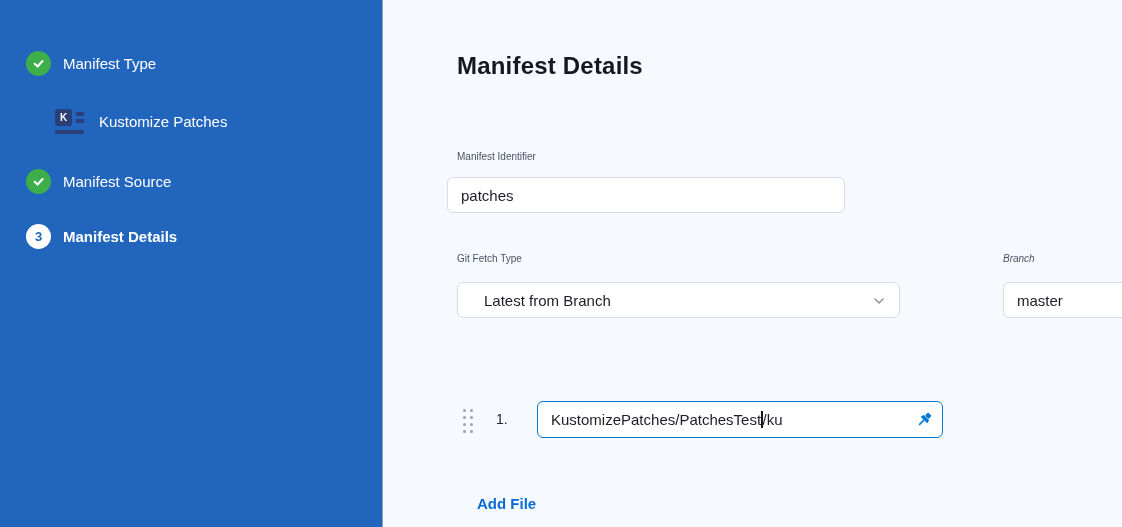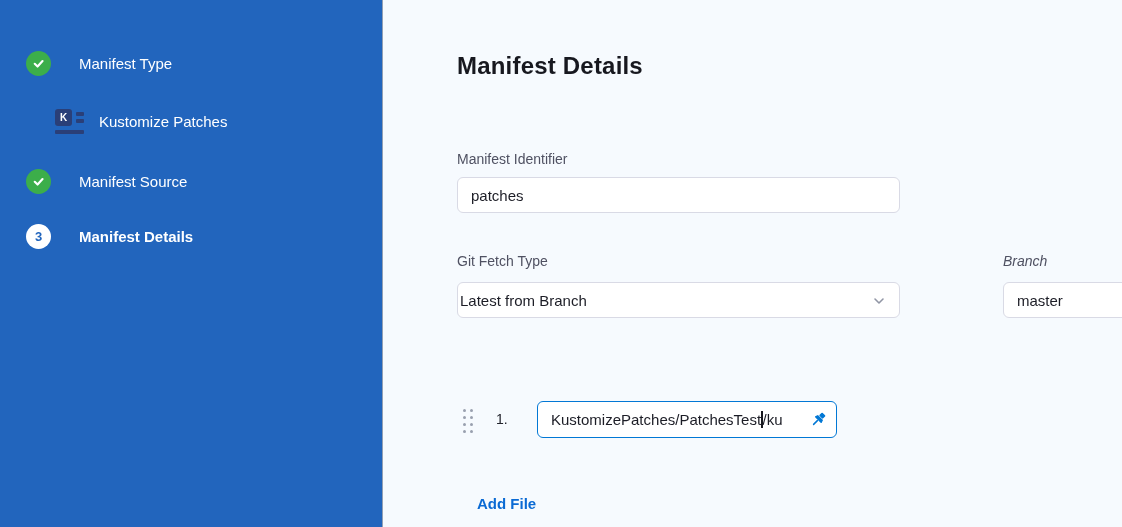--- a/index.html
+++ b/index.html
@@ -15,21 +15,21 @@
     position: absolute; left: 0; top: 0; width: 383px; height: 527px;
     background: #2265bd; border-right: 1px solid #93a0b4;
   }
   .step-row { position: absolute; display: flex; align-items: center; cursor: pointer; }
   .step-circle {
     width: 25px; height: 25px; border-radius: 50%;
     display: flex; align-items: center; justify-content: center; flex: 0 0 auto;
   }
   .step-circle.complete { background: #3cae4a; }
   .step-circle.current  { background: #ffffff; color: #2265bd; font-size: 13px; font-weight: 700; }
-  .step-label { color: #ffffff; font-size: 15px; margin-left: 28px; white-space: nowrap; }
+  .step-label { color: #ffffff; font-size: 15px; margin-left: 12px; white-space: nowrap; }
   .step-label.bold { font-weight: 700; }
 
   .substep-row { position: absolute; display: flex; align-items: center; cursor: pointer; }
   .kicon { position: relative; width: 31px; height: 25px; flex: 0 0 auto; }
   .kicon .ksq {
     position: absolute; left: 0; top: 0; width: 17px; height: 17px;
     background: #2a3f78; border-radius: 3px;
     display: flex; align-items: center; justify-content: center;
     color: #ffffff; font-size: 10px; font-weight: 700;
   }
@@ -37,52 +37,52 @@
   .kicon .kdash.d1 { top: 3px; }
   .kicon .kdash.d2 { top: 10px; }
   .kicon .kbar { position: absolute; left: 0; top: 20.5px; width: 29px; height: 4.5px; background: #2a3f78; border-radius: 1px; }
 
   
   .main { position: absolute; left: 384px; top: 0; width: 738px; height: 527px; }
   .page-title {
     position: absolute; left: 73px; top: 52px;
     font-size: 24px; font-weight: 700; color: #17181f; letter-spacing: 0.2px;
   }
-  .field-label { position: absolute; font-size: 14px; color: #4f5162; white-space: nowrap; }
+  .field-label { position: absolute; font-size: 10px; color: #4f5162; white-space: nowrap; }
   .text-input {
     position: absolute; height: 36px; background: #ffffff;
     border: 1px solid #d9dae5; border-radius: 6px;
     font-family: "Liberation Sans", "DejaVu Sans", sans-serif;
     font-size: 15px; color: #1c1d26; padding: 0 13px; outline: none;
   }
   .select-box {
     position: absolute; height: 36px; background: #ffffff;
     border: 1px solid #d9dae5; border-radius: 6px;
-    display: flex; align-items: center; padding: 0 2px;
+    display: flex; align-items: center; padding: 0 26px;
     font-size: 15px; color: #1c1d26; cursor: pointer;
   }
   .select-box .chev { position: absolute; right: 12px; top: 10px; }
 
   .pathlabel-row { position: absolute; left: 73px; top: 357px; display: flex; align-items: center; }
   .pin-button {
     width: 42px; height: 35px; margin-left: 18px;
     background: #eceef7; border: 1px solid #dcdfec; border-radius: 8px;
     display: flex; align-items: center; justify-content: center; cursor: pointer;
   }
 
   .path-row { position: absolute; left: 73px; top: 400px; width: 560px; height: 40px; }
   .drag-handle {
     position: absolute; left: 4px; top: 7px;
     display: grid; grid-template-columns: 3px 3px; grid-auto-rows: 3px;
     column-gap: 4px; row-gap: 4px; cursor: grab; padding: 2px;
   }
   .drag-handle i { width: 3px; height: 3px; border-radius: 50%; background: #99a0af; }
   .row-index { position: absolute; left: 39px; top: 11px; font-size: 14px; color: #22232c; }
   .path-input {
-    position: absolute; left: 80px; top: 1px; width: 300px; height: 37px;
+    position: absolute; left: 80px; top: 1px; width: 406px; height: 37px;
     background: #ffffff; border: 1.5px solid #0278d5; border-radius: 6px;
     display: flex; align-items: center; padding: 0 36px 0 13px;
     font-size: 15px; color: #1c1d26; white-space: nowrap; overflow: hidden;
   }
   .caret { display: inline-block; width: 1.5px; height: 17px; background: #15161d; vertical-align: middle; }
   .path-input .inline-pin { position: absolute; right: 9px; top: 9px; }
 
   .add-file {
     position: absolute; left: 93px; top: 495px;
     font-size: 15px; font-weight: 700; color: #0a6ad4; cursor: pointer; white-space: nowrap;
@@ -128,21 +128,21 @@
       <span class="step-label bold">Manifest Details</span>
     </div>
 
   </div>
 
   <div class="main">
 
     <div class="page-title">Manifest Details</div>
 
     <div class="field-label" style="left:73px; top:151px;">Manifest Identifier</div>
-    <input class="text-input" style="left: 73px; top: 177px; width: 443px;" type="text" value="patches">
+    <input class="text-input" style="left: 63px; top: 177px; width: 398px;" type="text" value="patches">
 
     <div class="field-label" style="left:73px; top:253px;">Git Fetch Type</div>
     <div class="select-box" style="left:73px; top:282px; width:443px;">
       <span>Latest from Branch</span>
       <span class="chev">
         <svg width="16" height="16" viewBox="0 0 16 16">
             <path d="M4 6 L8 10 L12 6" fill="none" stroke="#9196a5" stroke-width="1.6" stroke-linecap="round" stroke-linejoin="round"></path>
           </svg>
       </span>
     </div>

